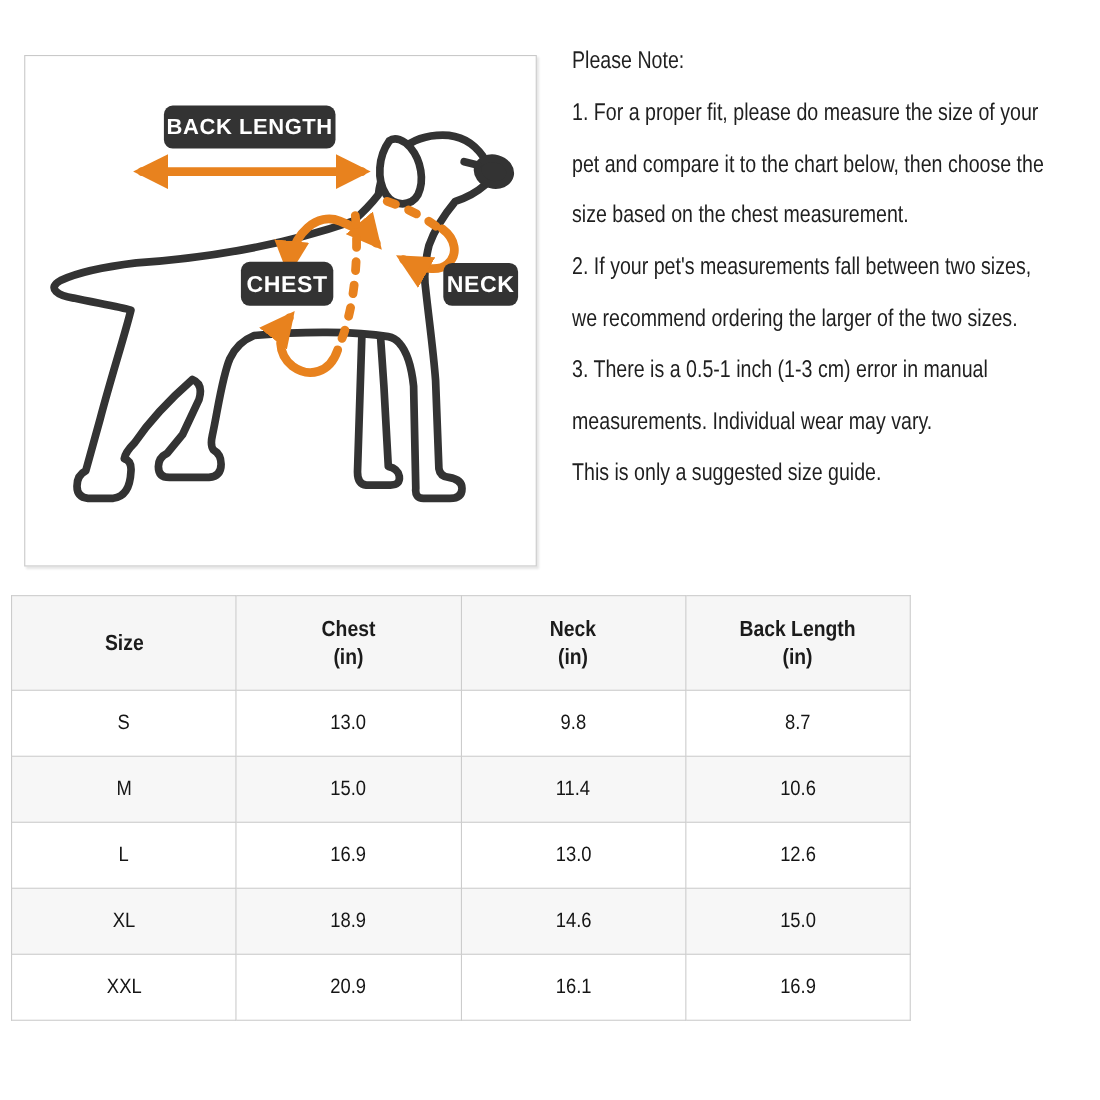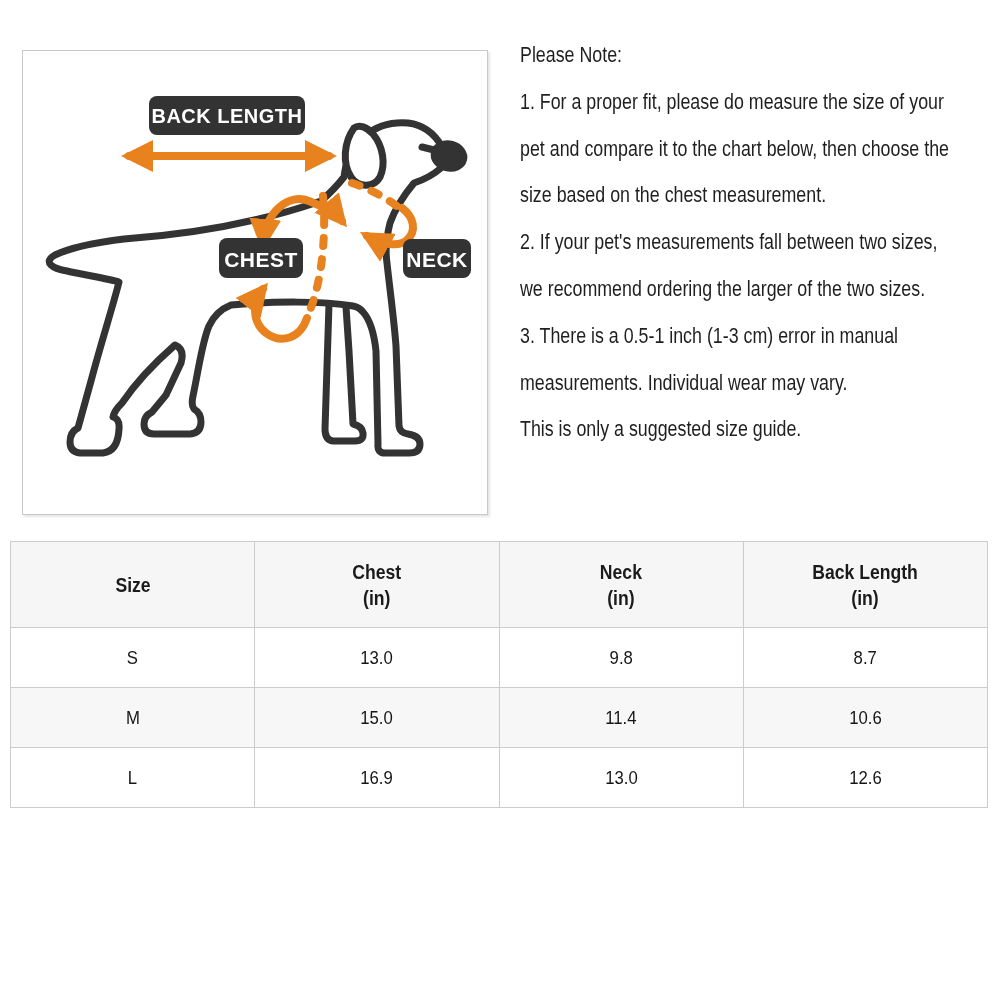--- a/index.html
+++ b/index.html
@@ -18,21 +18,21 @@
 
   
   .notes { position:absolute; left:520px; top:32px; width:500px; }
   .note-line {
     font-size:22px; line-height:46.8px; color:#1f1f1f; white-space:nowrap;
     transform:scaleX(0.81); transform-origin:0 50%;
   }
 
   
   table.size-table {
-    position:absolute; left:10px; top:541px; width:978px;
+    position:absolute; left:10px; top:541px; width:818px;
     border-collapse:collapse; table-layout:fixed;
   }
   .size-table th, .size-table td {
     border:1px solid #cccccc; text-align:center; vertical-align:middle; padding:0;
   }
   .size-table th {
     height:85px; background:#f6f6f6; font-weight:bold;
     font-size:20px; line-height:26px; color:#1b1b1b;
   }
   .size-table td { height:59px; font-size:19px; color:#151515; background:#ffffff; }
@@ -168,16 +168,28 @@
         <td><span class="cond">15.0</span></td>
         <td><span class="cond">11.4</span></td>
         <td><span class="cond">10.6</span></td>
       </tr>
       <tr>
         <td><span class="cond">L</span></td>
         <td><span class="cond">16.9</span></td>
         <td><span class="cond">13.0</span></td>
         <td><span class="cond">12.6</span></td>
       </tr>
+      <tr class="alt">
+        <td><span class="cond">XL</span></td>
+        <td><span class="cond">18.9</span></td>
+        <td><span class="cond">14.6</span></td>
+        <td><span class="cond">15.0</span></td>
+      </tr>
+      <tr>
+        <td><span class="cond">XXL</span></td>
+        <td><span class="cond">20.9</span></td>
+        <td><span class="cond">16.1</span></td>
+        <td><span class="cond">16.9</span></td>
+      </tr>
     </tbody>
   </table>
 
 </div>
 
 </body></html>

